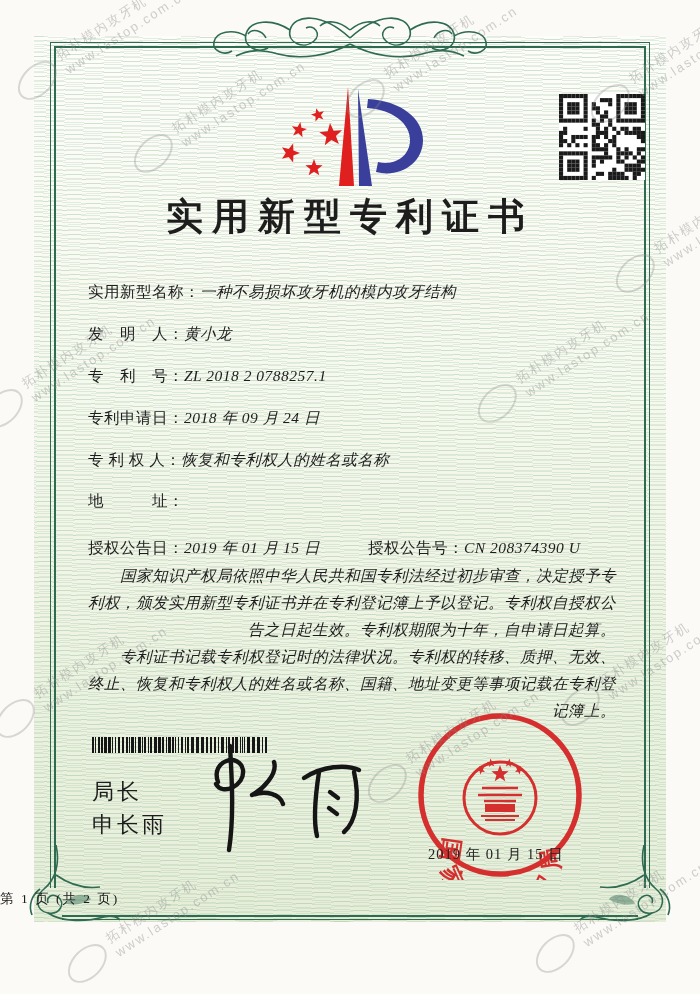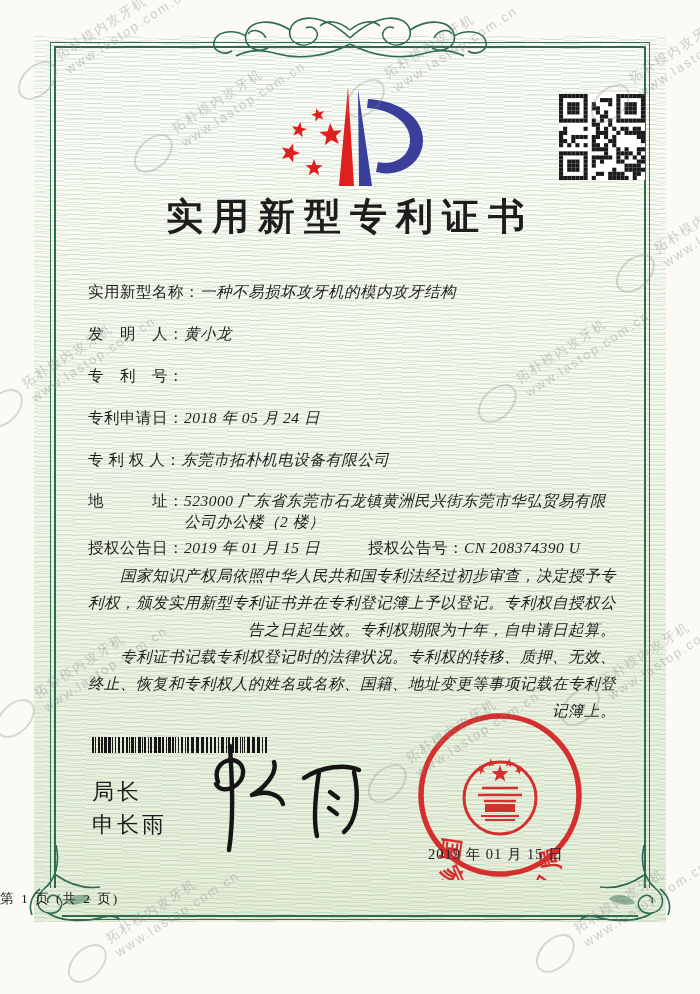--- a/index.html
+++ b/index.html
@@ -417,32 +417,32 @@
   <div class="z frow" style="top:281px">
     <span class="flabel">实用新型名称：</span>
     <span class="fval">一种不易损坏攻牙机的模内攻牙结构</span>
   </div>
   <div class="z frow" style="top:323px">
     <span class="flabel">发　明　人：</span>
     <span class="fval">黄小龙</span>
   </div>
   <div class="z frow" style="top:365px">
     <span class="flabel">专　利　号：</span>
+    <span class="fval">ZL 2018 2 0788257.1</span>
   </div>
   <div class="z frow" style="top:407px">
     <span class="flabel">专利申请日：</span>
-    <span class="fval">2018 年 05 月 24 日</span>
+    <span class="fval">2018 年 09 月 24 日</span>
   </div>
   <div class="z frow" style="top:449px">
     <span class="flabel">专 利 权 人：</span>
-    <span class="fval">东莞市拓朴机电设备有限公司</span>
+    <span class="fval">恢复和专利权人的姓名或名称</span>
   </div>
   <div class="z frow" style="top:490px">
     <span class="flabel">地　　　址：</span>
-    <span class="fval">523000 广东省东莞市石龙镇黄洲民兴街东莞市华弘贸易有限公司办公楼（2 楼）</span>
   </div>
   <div class="z frow" style="top:537px">
     <span class="flabel">授权公告日：</span>
     <span class="fval">2019 年 01 月 15 日</span>
   </div>
   <div class="z frow" style="top:537px;left:368px">
     <span class="flabel">授权公告号：</span>
     <span class="fval">CN 208374390 U</span>
   </div>
 

